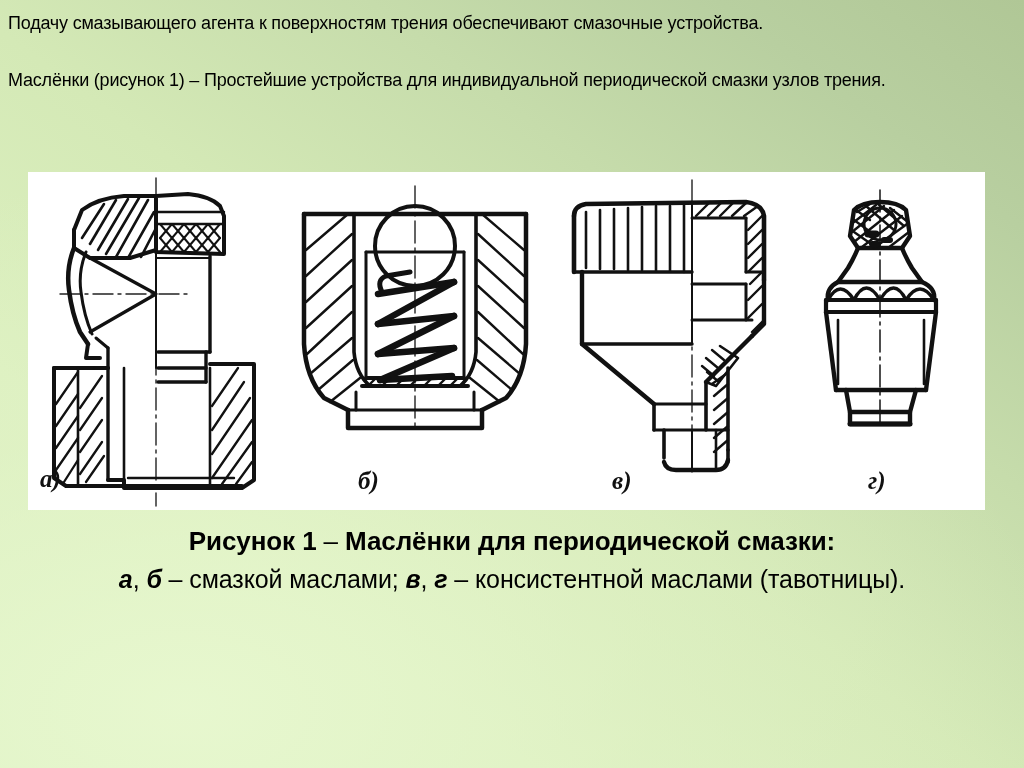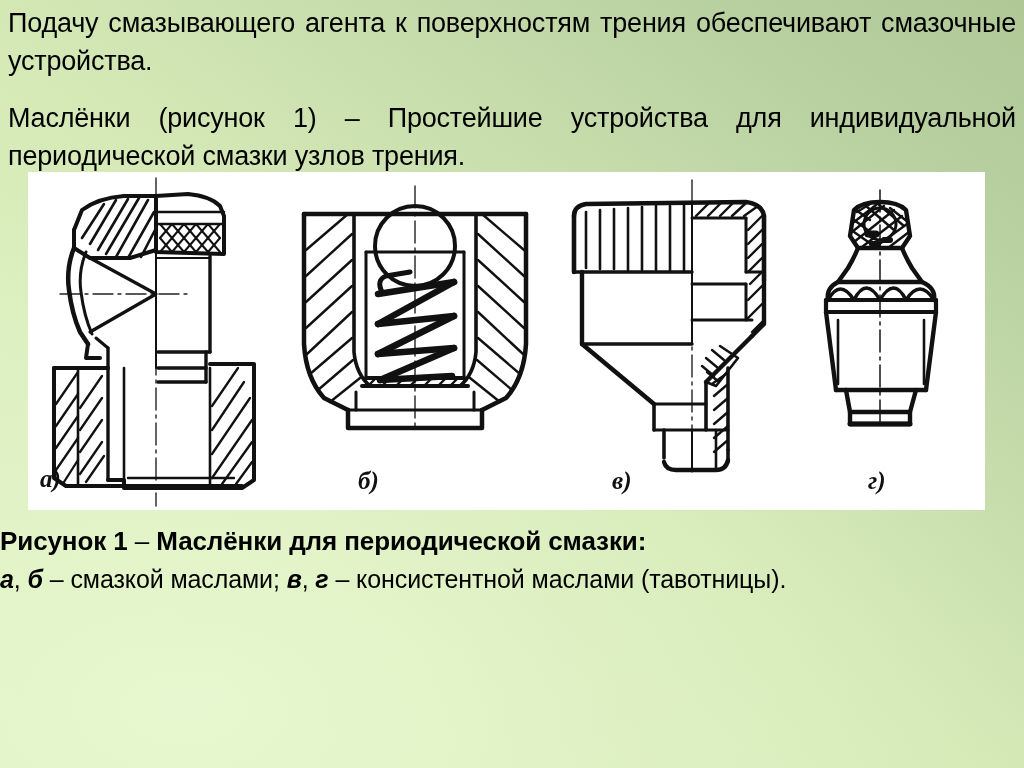--- a/index.html
+++ b/index.html
@@ -38,21 +38,21 @@
 
   
   .body-text {
     position: absolute;
     left: 8px;
     right: 8px;
     top: 4px;
   }
   .para {
     color: #000000;
-    font-size: 27px;
+    font-size: 18px;
     line-height: 38px;
     text-align: justify;
     text-justify: inter-word;
     margin: 0 0 8px 0;
     letter-spacing: -0.2px;
   }
   .para.p2 {
     margin-top: 19px;
   }
   .para:last-child { margin-bottom: 0; }
@@ -81,21 +81,21 @@
     color: #111111;
     line-height: 1;
   }
 
   
   .caption {
     position: absolute;
     left: 0;
     right: 0;
     top: 524px;
-    text-align: left;
+    text-align: center;
     color: #000000;
   }
   .cap-line1 {
     font-size: 26px;
     font-weight: 700;
     line-height: 34px;
     letter-spacing: -0.1px;
   }
   .cap-line2 {
     font-size: 25px;

